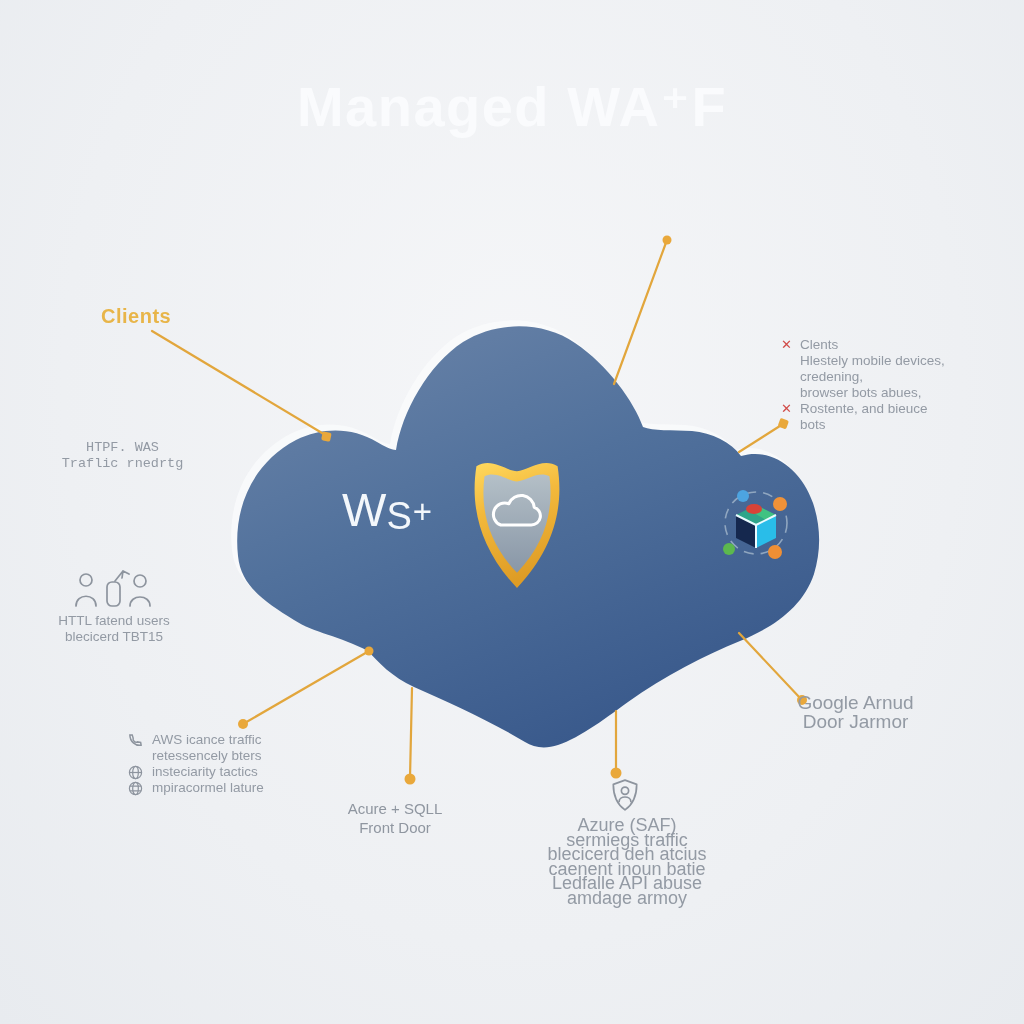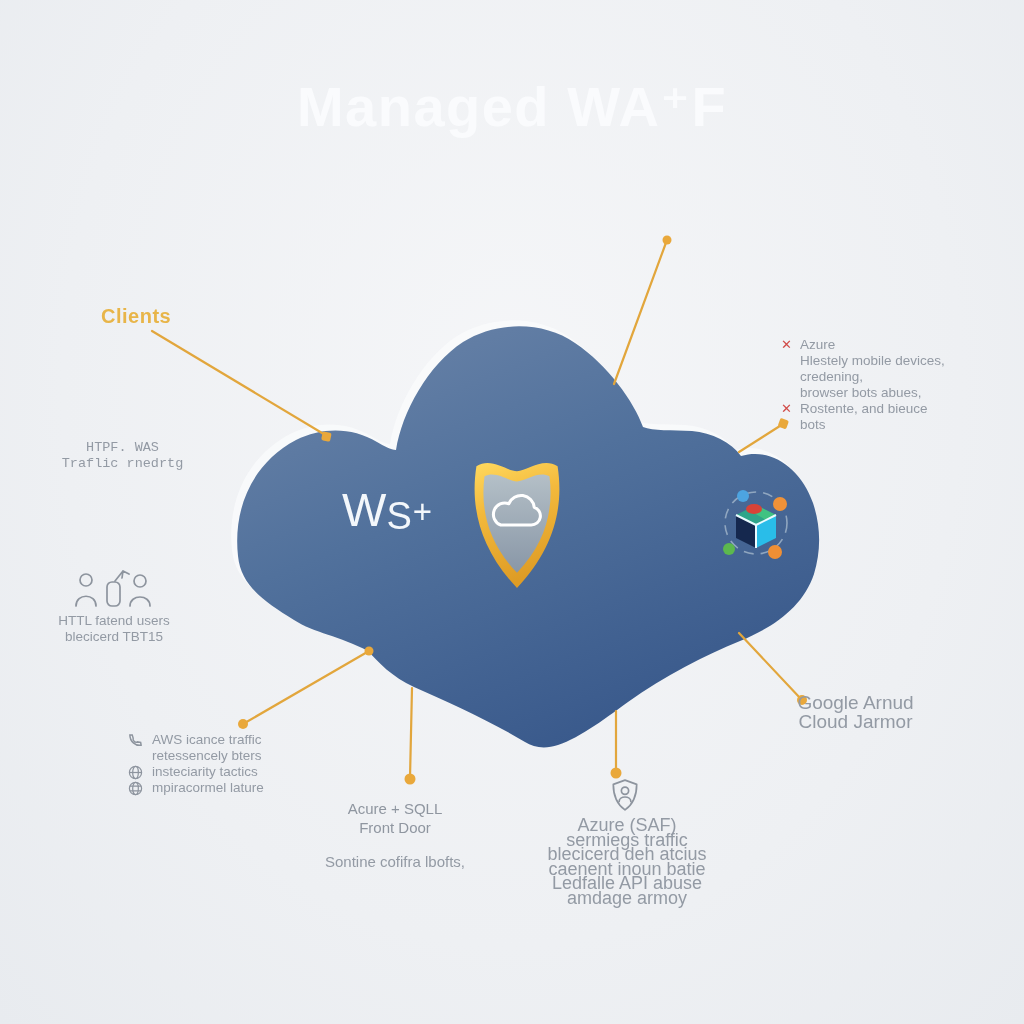--- a/index.html
+++ b/index.html
@@ -185,21 +185,21 @@
         </svg>
       </span>
       <span>mpiracormel lature</span>
     </div>
   </div>
 
 
   <div class="abs txt-block threats-block">
     <div class="threat-row">
       <span class="mark">✕</span>
-      <span>Azure</span>
+      <span>Clents</span>
     </div>
     <div class="threat-row">
       <span class="mark"></span>
       <span>Hlestely mobile devices,</span>
     </div>
     <div class="threat-row">
       <span class="mark"></span>
       <span>credening,</span>
     </div>
     <div class="threat-row">
@@ -214,35 +214,34 @@
       <span class="mark"></span>
       <span>bots</span>
     </div>
   </div>
 
   <div class="abs front-block">
     <div>Acure + SQLL</div>
     <div>Front Door</div>
   </div>
   <div class="abs botsnote-block">
-    <div>Sontine cofifra lbofts,</div>
   </div>
 
   <svg class="abs saf-icon" width="32" height="34" viewBox="0 0 30 32" fill="none" stroke="#8d949e" stroke-width="1.6" stroke-linejoin="round" stroke-linecap="round">
     <path d="M15,2 L26,6 C26,16 22,25 15,30 C8,25 4,16 4,6 Z"></path>
     <circle cx="15" cy="12" r="3.4"></circle>
     <path d="M9.5,22 C9.5,16.5 20.5,16.5 20.5,22"></path>
   </svg>
   <div class="abs saf-block">
     <div>Azure (SAF)</div>
     <div>sermiegs traffic</div>
     <div>blecicerd deh atcius</div>
     <div>caenent inoun batie</div>
     <div>Ledfalle API abuse</div>
     <div>amdage armoy</div>
   </div>
 
   <div class="abs armor-block">
     <div>Google Arnud</div>
-    <div>Cloud Jarmor</div>
+    <div>Door Jarmor</div>
   </div>
 
 </div>
 
 </body></html>

